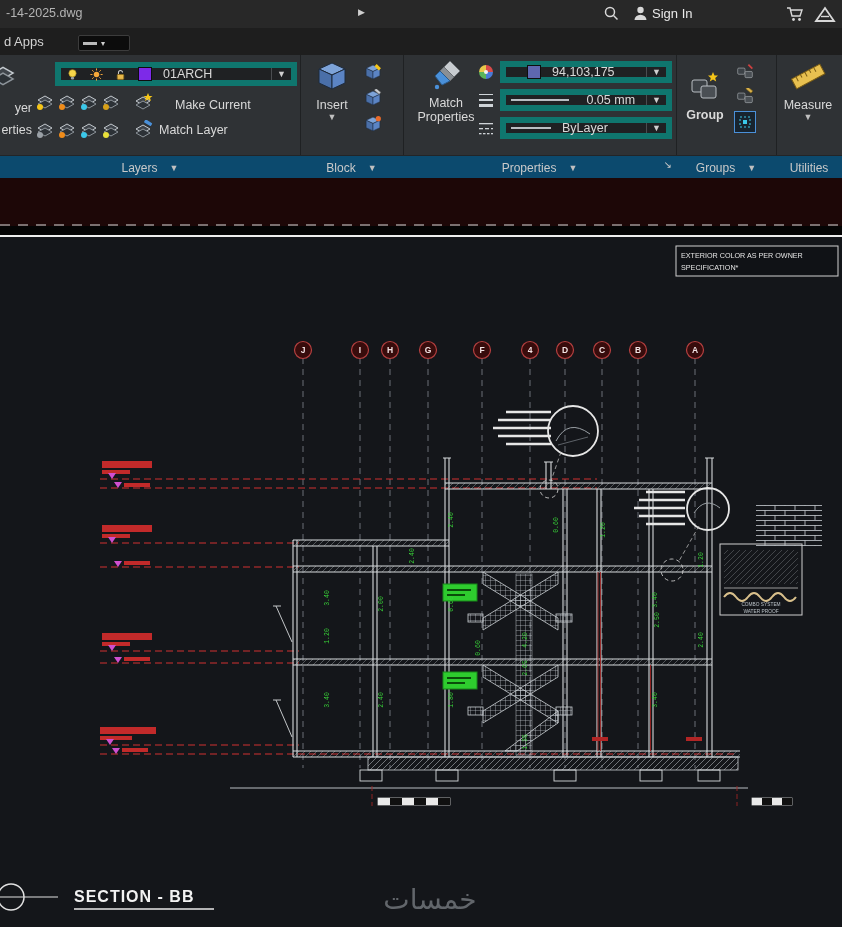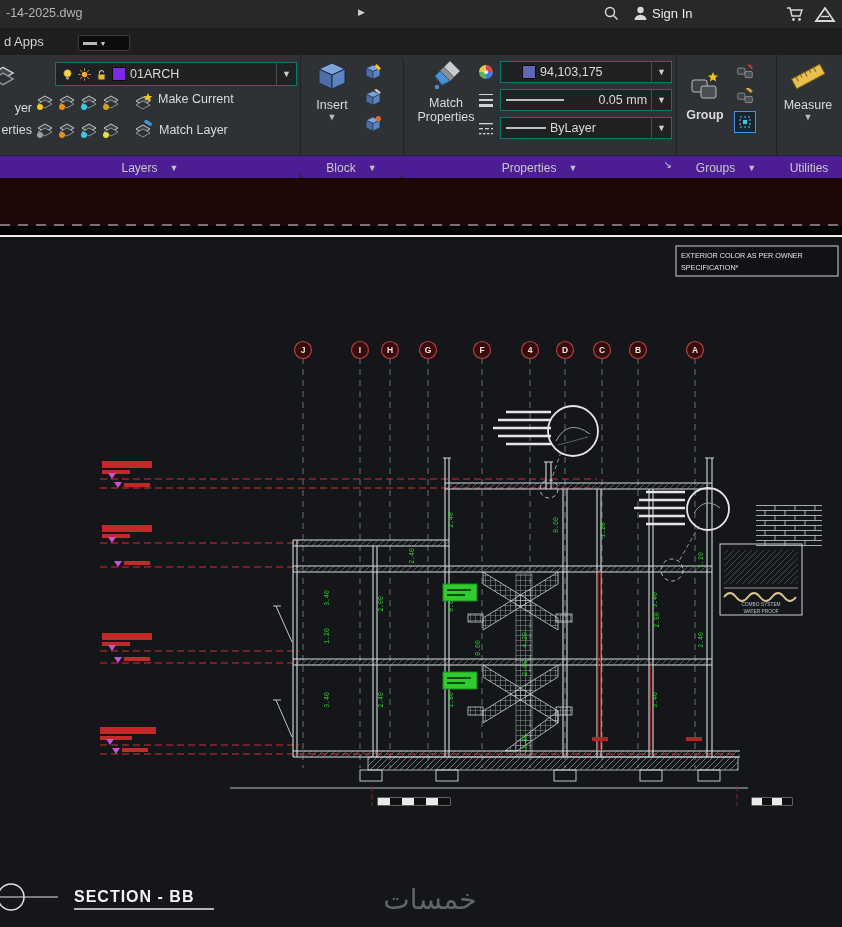--- a/index.html
+++ b/index.html
@@ -19,27 +19,27 @@
   
   .appbar{position:absolute;top:28px;left:0;width:842px;height:27px;background:#1e1e1e;}
   .appbar .lbl{position:absolute;left:4px;top:6px;font-size:13px;color:#d2d2d2;}
   .qwidget{position:absolute;left:78px;top:7px;width:42px;height:14px;background:#0c0c0c;
            border:1px solid #3c3c3c;border-radius:2px;display:flex;align-items:center;gap:4px;padding:0 4px;}
   .qwidget .bar{width:14px;height:3px;background:#b9b9b9;}
   .qwidget .car{font-size:8px;color:#cfcfcf;}
   
   .ribbon{position:absolute;top:55px;left:0;width:842px;height:123px;background:#2f3235;}
   .panel{position:absolute;top:0;height:123px;border-right:1px solid #1f2123;overflow:hidden;}
-  .plabel{position:absolute;top:100px;left:0;right:0;height:23px;background:#4c1d95;
+  .plabel{position:absolute;top:100px;left:0;right:0;height:23px;background:#0c4a6e;
           border-top:1px solid #232527;color:#c9c9c9;font-size:12px;display:flex;
           align-items:center;justify-content:center;gap:12px;}
   .caret{font-size:9px;color:#c0c0c0;}
   .cutline{position:absolute;left:0;width:32px;text-align:right;font-size:12.5px;color:#d9d9d9;white-space:nowrap;}
-  .combo{position:absolute;background:#1f2123;border:1px solid #0f766e;display:flex;
-         align-items:center;gap:4px;padding:0 5px;box-sizing:border-box;color:#d9d9d9;font-size:12.5px;}
+  .combo{position:absolute;background:#1f2123;border:6px solid #0f766e;display:flex;
+         align-items:center;gap:11px;padding:0 5px;box-sizing:border-box;color:#d9d9d9;font-size:12.5px;}
   .combo .grow{flex:1;}
   .combo .cbt{border-left:1px solid #4a4d50;padding-left:5px;font-size:9px;color:#cfcfcf;align-self:stretch;display:flex;align-items:center;}
   .swatch{width:12px;height:12px;border:1px solid #0e0e0e;}
   .lrow{position:absolute;display:flex;align-items:center;}
   .sicon{width:22px;height:22px;display:flex;align-items:center;justify-content:center;}
   .tlabel{font-size:12.5px;color:#d9d9d9;}
   .bigbtn{position:absolute;display:flex;flex-direction:column;align-items:center;}
   .bigbtn .tlabel{margin-top:5px;line-height:14px;}
   .iconcol{position:absolute;display:flex;flex-direction:column;gap:4px;}
   .sel-ico{width:20px;height:20px;border:1px solid #4a90d9;background:#18242f;display:flex;align-items:center;justify-content:center;}
@@ -147,21 +147,21 @@
             <circle cx="4" cy="14" r="3" fill="#3bc8ea"></circle>
           </svg>
       </span>
       <span class="sicon">
         <svg width="18" height="18" viewBox="0 0 18 18">
             <polygon points="2,7 9,3 16,7 9,11" fill="#3f444a" stroke="#c3c9ce"></polygon>
             <polygon points="2,11 9,7 16,11 9,15" fill="#2c3136" stroke="#8d949a"></polygon>
             <circle cx="4" cy="14" r="3" fill="#d8a018"></circle>
           </svg>
       </span>
-      <span style="margin-left:12px;display:flex;align-items:flex-start;gap:4px;">
+      <span style="margin-left:12px;display:flex;align-items:flex-end;gap:21px;">
         <svg width="20" height="20" viewBox="0 0 20 20">
           <polygon points="2,9 9,5 16,9 9,13" fill="#3f444a" stroke="#c3c9ce"></polygon>
           <polygon points="2,13 9,9 16,13 9,17" fill="#2c3136" stroke="#8d949a"></polygon>
           <polygon points="14,1 15.3,4 18.5,4 16,6 17,9 14,7.2 11,9 12,6 9.5,4 12.7,4" fill="#f5c518"></polygon>
         </svg>
         <span class="tlabel">Make Current</span>
       </span>
     </div>
 
     <div class="lrow" style="left:34px;top:63px;height:24px;">
@@ -202,21 +202,21 @@
         <span class="tlabel">Match Layer</span>
       </span>
     </div>
 
     <div class="plabel">
       <span>Layers</span>
         <span class="caret">▼</span>
     </div>
   </div>
 
-  <div class="panel" style="left:300px;width:103px;border-radius:6px;">
+  <div class="panel" style="left:300px;width:103px;">
     <div class="bigbtn" style="left:8px;top:4px;width:48px;">
       <svg width="34" height="34" viewBox="0 0 34 34">
         <polygon points="17,4 30,10 17,16 4,10" fill="#7da3d8" stroke="#1d2a3c"></polygon>
         <polygon points="4,10 17,16 17,30 4,24" fill="#4a6fa8" stroke="#1d2a3c"></polygon>
         <polygon points="30,10 17,16 17,30 30,24" fill="#5b84c4" stroke="#1d2a3c"></polygon>
       </svg>
       <span class="tlabel">Insert</span>
       <span class="caret">▼</span>
     </div>
     <div class="iconcol" style="left:62px;top:6px;">

